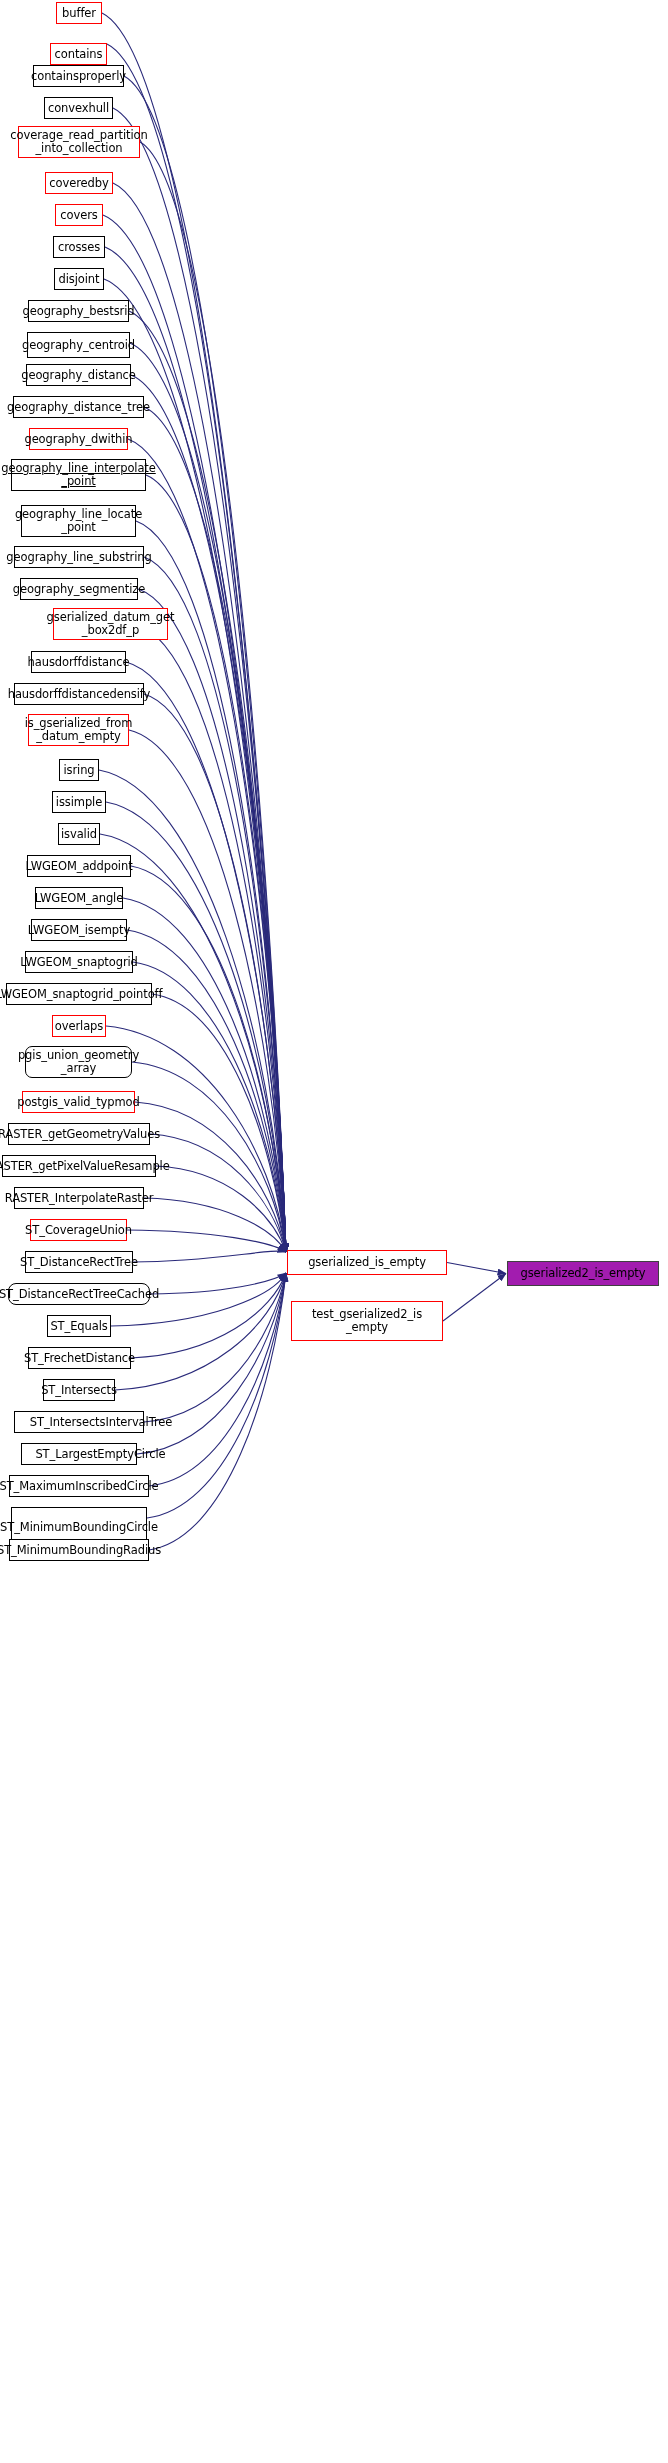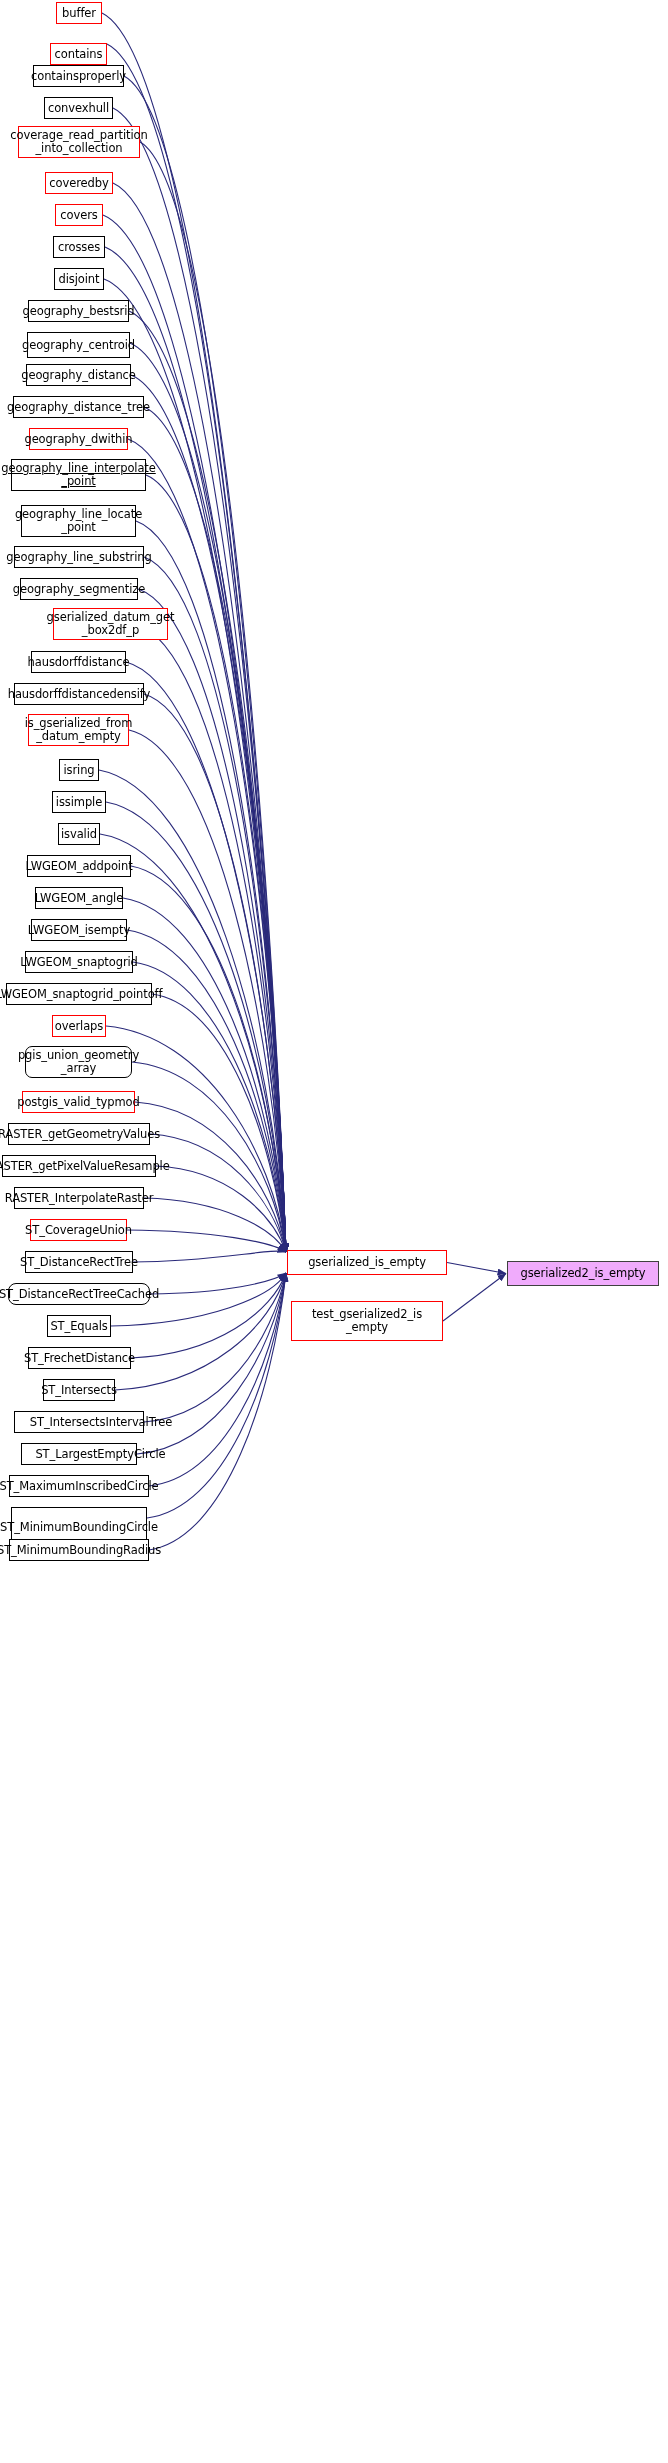--- a/index.html
+++ b/index.html
@@ -37,21 +37,21 @@
     font-size: 11.5px;
     line-height: 13px;
     color: #000000;
     white-space: pre-line;
     letter-spacing: -0.1px;
   }
   .node.red {
     border-color: #ff0000;
   }
   .node.current {
-    background: #f0abfc;
+    background: #a21caf;
     border-color: #404040;
   }
   .node-label {
     display: block;
     padding: 0 3px;
     white-space: pre-line;
   }
 </style>
 </head>
 <body>

